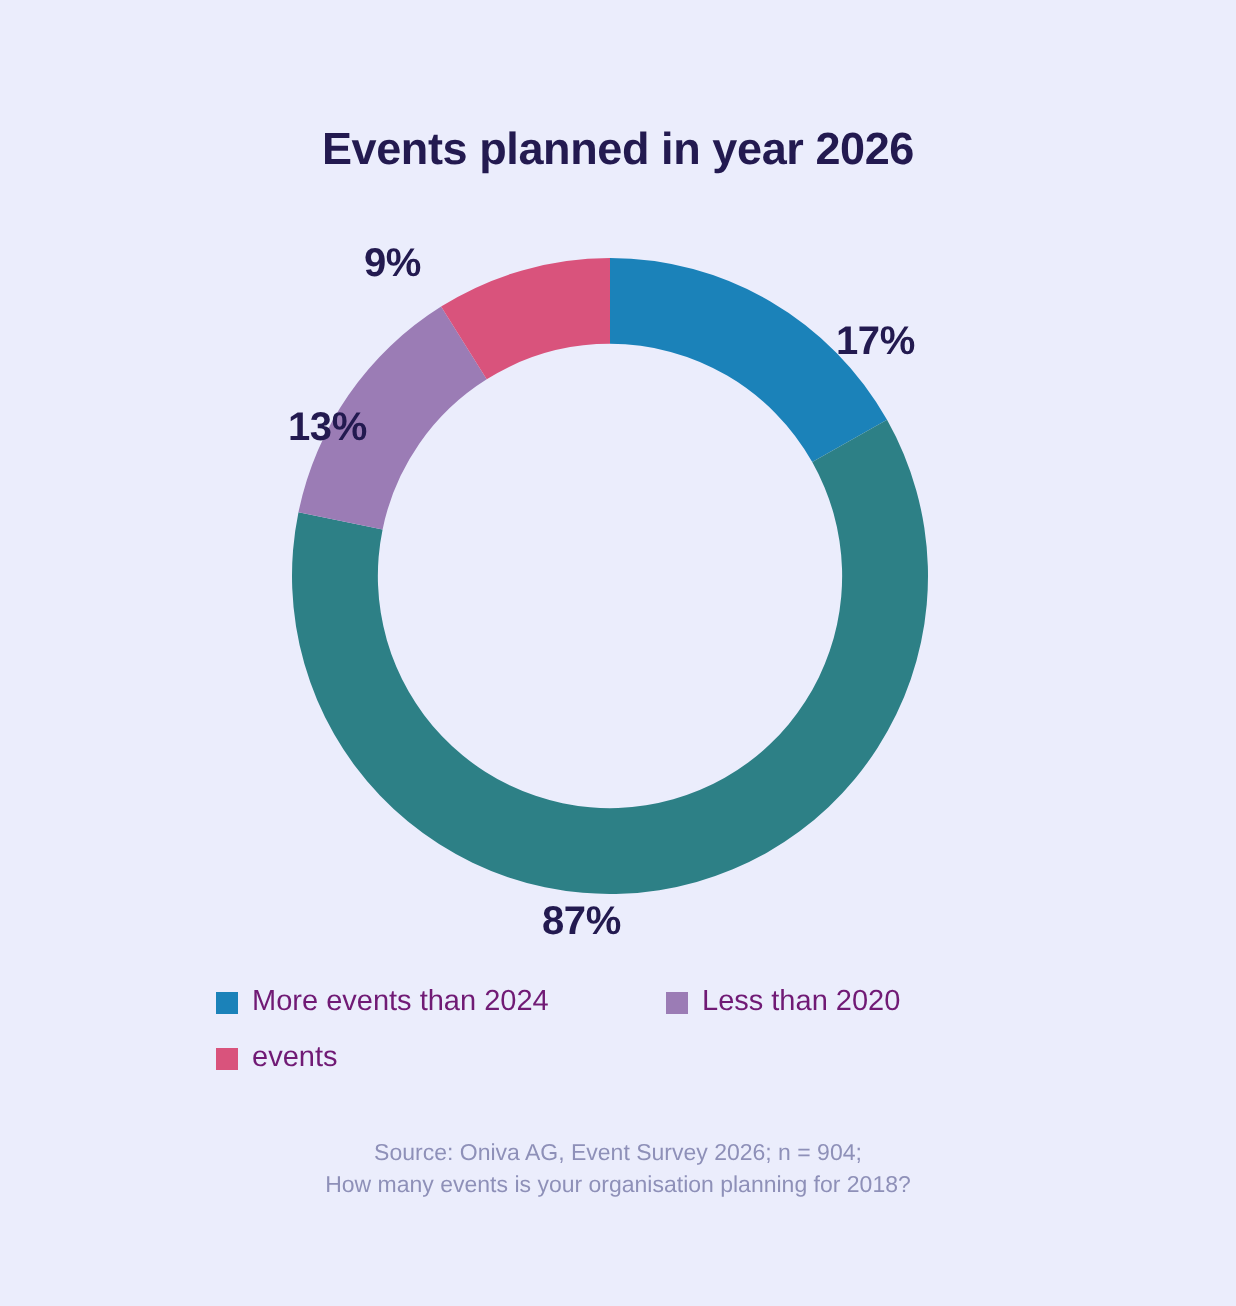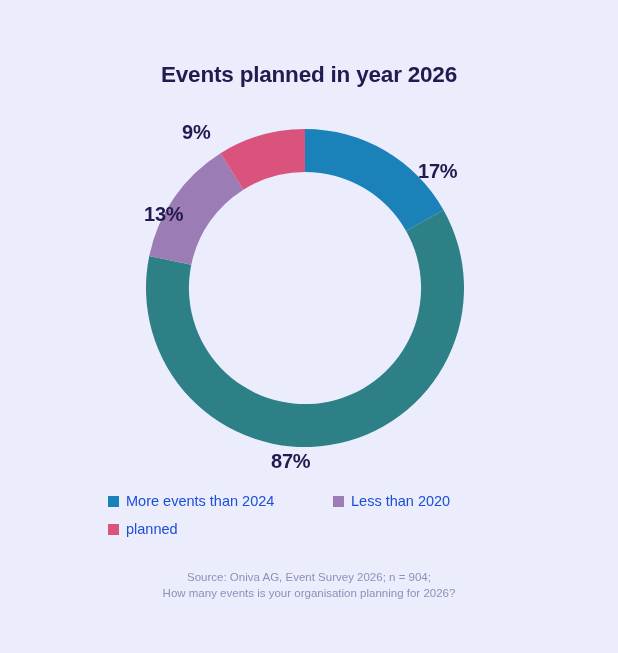--- a/index.html
+++ b/index.html
@@ -87,21 +87,21 @@
     white-space: nowrap;
   }
   .legend-swatch {
     width: 11px;
     height: 11px;
     flex: 0 0 11px;
     display: block;
   }
   .legend-label {
     font-size: 14.5px;
-    color: #1d4ed8;
+    color: #701a75;
     line-height: 18px;
   }
 
   
   #source-note {
     position: absolute;
     left: 0;
     top: 570px;
     width: 618px;
     text-align: center;
@@ -140,22 +140,22 @@
     <div class="legend-item">
       <span class="legend-swatch" style="background: rgb(27, 130, 185);"></span>
       <span class="legend-label">More events than 2024</span>
     </div>
     <div class="legend-item">
       <span class="legend-swatch" style="background: rgb(155, 124, 181);"></span>
       <span class="legend-label">Less than 2020</span>
     </div>
     <div class="legend-item">
       <span class="legend-swatch" style="background: rgb(217, 83, 124);"></span>
-      <span class="legend-label">planned</span>
+      <span class="legend-label">events</span>
     </div>
   </div>
 
   <div id="source-note">
     <span class="source-line">Source: Oniva AG, Event Survey 2026; n = 904;</span>
-    <span class="source-line">How many events is your organisation planning for 2026?</span>
+    <span class="source-line">How many events is your organisation planning for 2018?</span>
   </div>
 
 </div>
 
 </body></html>

